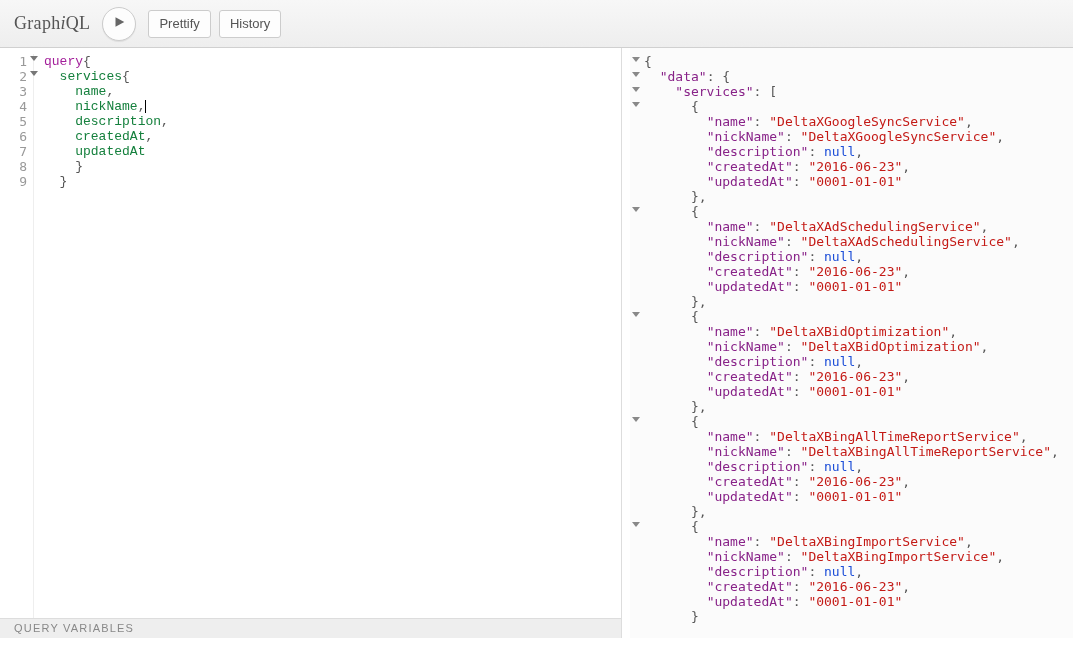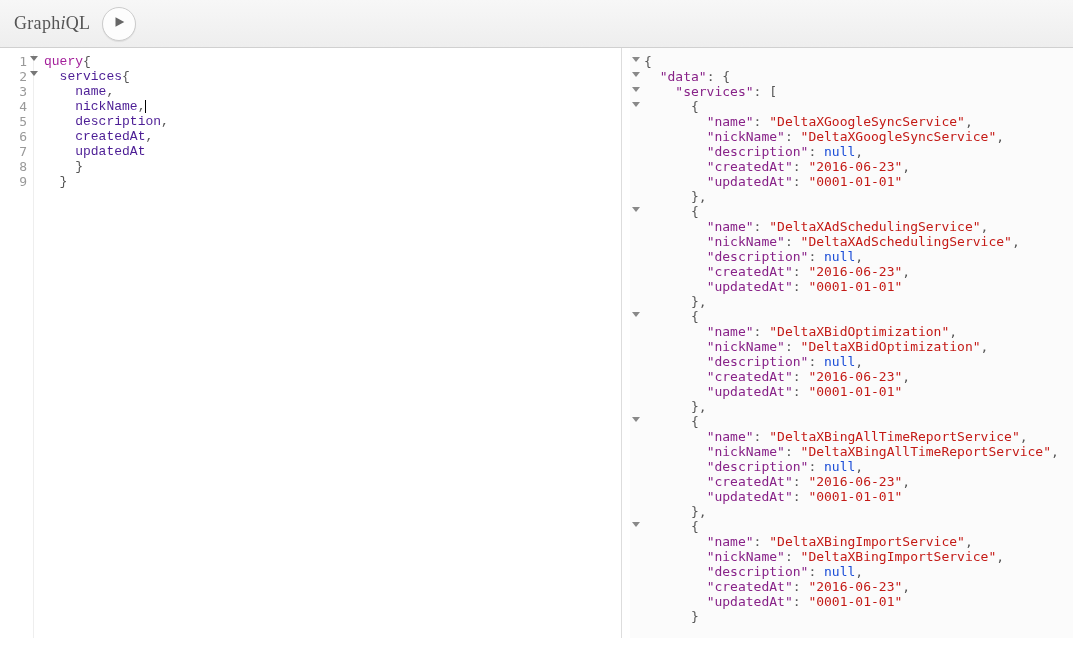--- a/index.html
+++ b/index.html
@@ -88,21 +88,21 @@
     border-top: 5px solid #777;
   }
   .code {
     padding-left: 10px;
     white-space: pre;
     color: #333;
     font-family: Liberation Mono, monospace;
   }
   .code .row { height: 15px; }
   .kw { color: #a31f9a; }
-  .prop { color: #4c1d95; }
+  .prop { color: #15803d; }
   .punc { color: #555; }
   .cursor {
     display: inline-block;
     width: 1px; height: 13px;
     background: #000;
     vertical-align: middle;
   }
   .vars-bar {
     height: 20px;
     border-top: 1px solid #ddd;
@@ -156,39 +156,46 @@
 <div class="topbar">
   <span class="logo">
     <span>Graph</span><span class="i">i</span><span>QL</span>
   </span>
   <div class="execute">
     <span>
       <svg viewBox="0 0 24 24">
           <path d="M6 4l15 8-15 8z"></path>
         </svg>
     </span>
+  </div>
+  <div class="btngroup">
+    <button class="tbtn">Prettify</button>
+    <button class="tbtn">History</button>
   </div>
 </div>
 
 <div class="main">
   <div class="pane-left">
     <div class="editor-wrap">
       <div class="gutter" id="qgutter">
           <div class="ln">1<span class="fold"></span></div>
           <div class="ln">2<span class="fold"></span></div>
           <div class="ln">3</div>
           <div class="ln">4</div>
           <div class="ln">5</div>
           <div class="ln">6</div>
           <div class="ln">7</div>
           <div class="ln">8</div>
           <div class="ln">9</div>
         </div>
       <div class="code" id="qcode"><div class="row"><span class="kw">query</span><span class="punc">{</span></div><div class="row"><span>  </span><span class="prop">services</span><span class="punc">{</span></div><div class="row"><span>    </span><span class="prop">name</span><span class="punc">,</span></div><div class="row"><span>    </span><span class="prop">nickName</span><span class="punc">,</span><span class="cursor"></span></div><div class="row"><span>    </span><span class="prop">description</span><span class="punc">,</span></div><div class="row"><span>    </span><span class="prop">createdAt</span><span class="punc">,</span></div><div class="row"><span>    </span><span class="prop">updatedAt</span></div><div class="row"><span>    </span><span class="punc">}</span></div><div class="row"><span>  </span><span class="punc">}</span></div></div>
     </div>
+    <div class="vars-bar">
+      <span>Query Variables</span>
+    </div>
   </div>
   <div class="dragger"></div>
   <div class="pane-right">
     <div class="rgutter" id="rgutter">
         <div class="rl">
           <span class="rfold"></span>
         </div>
         <div class="rl">
           <span class="rfold"></span>
         </div>

